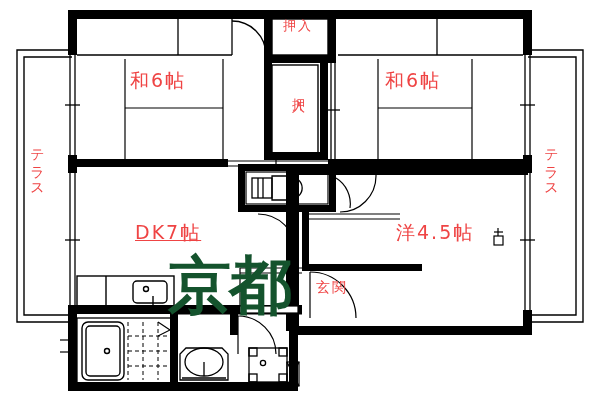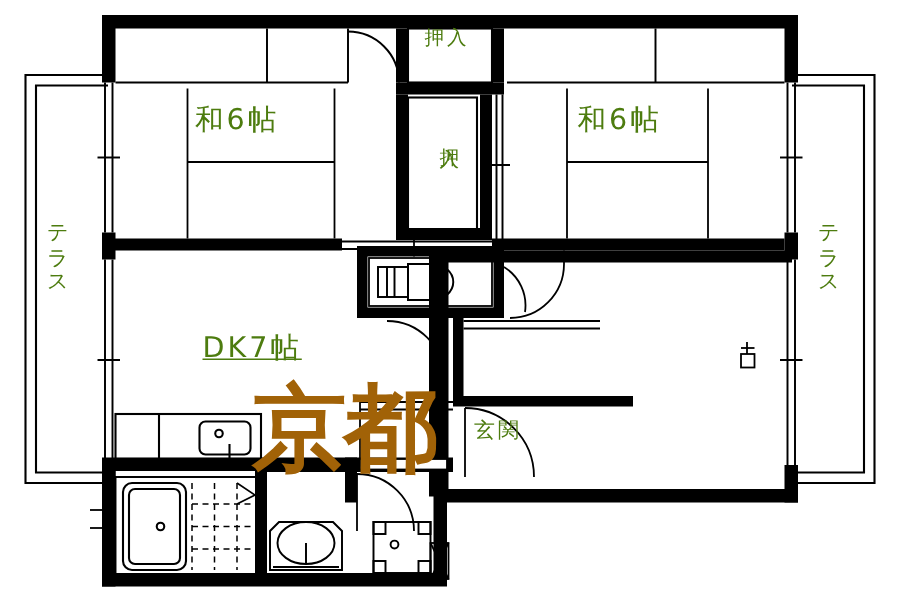--- a/index.html
+++ b/index.html
@@ -17,21 +17,21 @@
   }
   #fp-svg {
     position: absolute;
     left: 0;
     top: 0;
     width: 600px;
     height: 400px;
   }
   .room-label {
     position: absolute;
-    color: #4d7c0f;
+    color: #ef4444;
     font-family: "DejaVu Sans", sans-serif;
     white-space: nowrap;
     letter-spacing: 2px;
     line-height: 1;
     -webkit-user-select: none;
     user-select: none;
   }
   .label-wa6-left   { left: 130px; top: 71px;  font-size: 19px; }
   .label-wa6-right  { left: 385px; top: 71px;  font-size: 19px; }
   .label-dk7        { left: 135px; top: 223px; font-size: 19px; text-decoration: underline; }
@@ -45,21 +45,21 @@
   }
   .label-oshiire-v  { left: 292px; top: 88px;  font-size: 13px; }
   .label-terasu-l   { left: 31px;  top: 140px; font-size: 14px; }
   .label-terasu-r   { left: 545px; top: 140px; font-size: 14px; }
   #watermark {
     position: absolute;
     left: 168px;
     top: 258px;
     width: 300px;
     height: 112px;
-    color: #a16207;
+    color: #14532d;
     font-size: 63px;
     font-weight: bold;
     font-family: "DejaVu Sans", sans-serif;
     letter-spacing: -2px;
     line-height: 56px;
     -webkit-user-select: none;
     user-select: none;
     pointer-events: none;
   }
   #watermark .wm-line { display: block; }
@@ -338,20 +338,21 @@
     </g>
 
   </svg>
 
   <div class="room-label label-wa6-left">和6帖</div>
 
   <div class="room-label label-wa6-right">和6帖</div>
 
   <div class="room-label label-dk7">DK7帖</div>
 
+  <div class="room-label label-yo45">洋4.5帖</div>
 
   <div class="room-label label-genkan">玄関</div>
 
   <div class="room-label label-oshiire-h">押入</div>
 
   <div class="room-label label-vert label-oshiire-v">押入</div>
 
   <div class="room-label label-vert label-terasu-l">テラス</div>
 
   <div class="room-label label-vert label-terasu-r">テラス</div>

